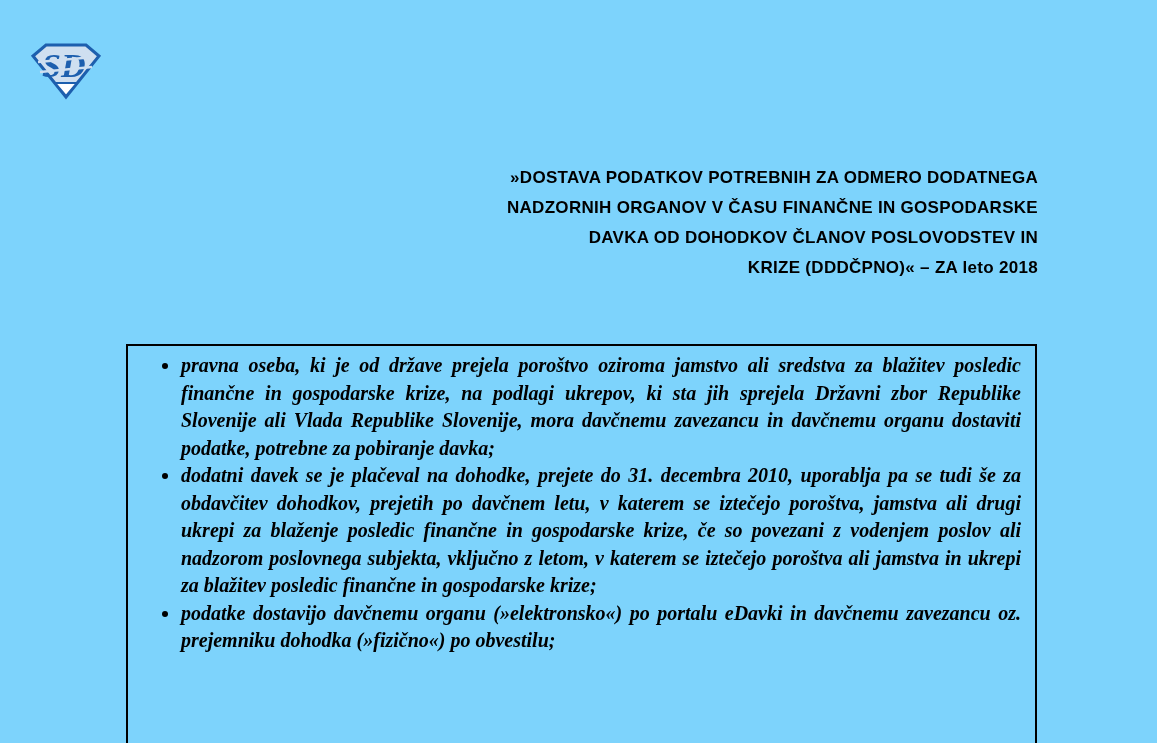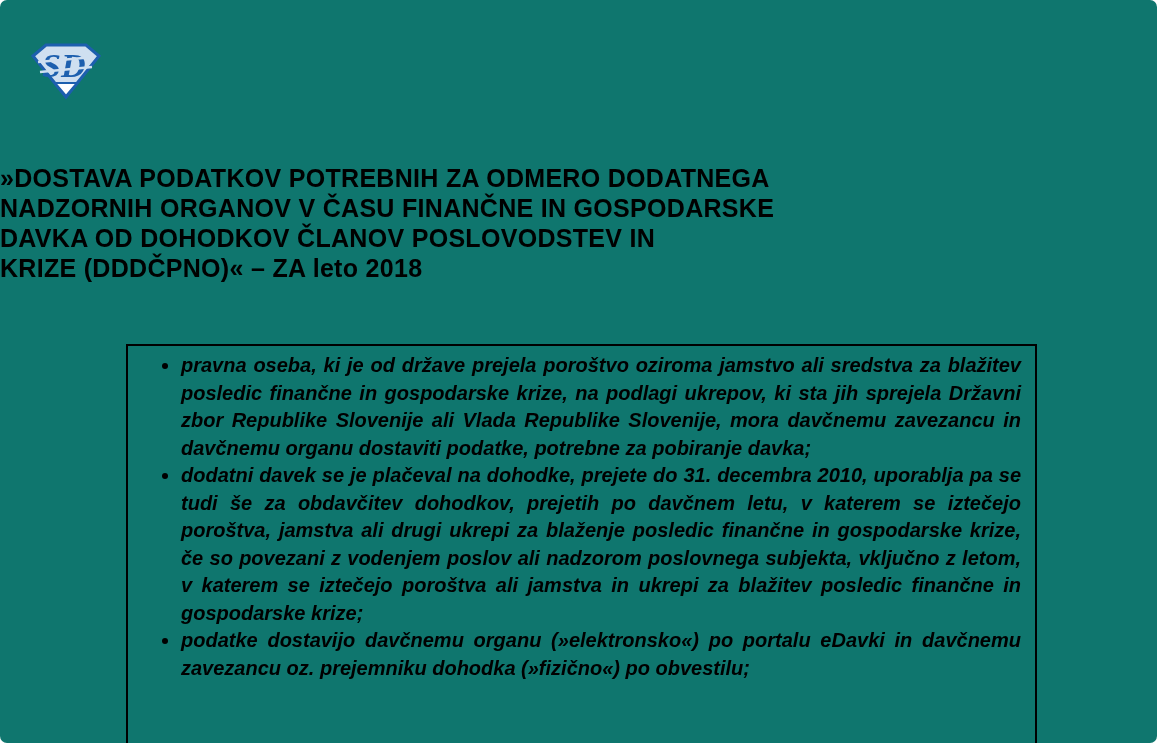--- a/index.html
+++ b/index.html
@@ -4,41 +4,40 @@
 <style>
   html, body {
     margin: 0;
     padding: 0;
     background: #ffffff;
   }
   .page {
     position: relative;
     width: 1157px;
     height: 743px;
-    background: #0f766e;
+    background: #7dd3fc;
     overflow: hidden;
     font-family: "Liberation Sans", sans-serif;
     color: #000000;
-    border-radius: 7px;
   }
   .logo {
     position: absolute;
     left: 30px;
     top: 42px;
     width: 72px;
     height: 58px;
   }
   .doc-title {
     position: absolute;
     left: 0;
     top: 163px;
     width: 1038px;
-    text-align: left;
+    text-align: right;
     font-weight: bold;
-    font-size: 25px;
+    font-size: 17px;
     line-height: 30px;
     letter-spacing: 0.3px;
     color: #000000;
   }
   .info-box {
     position: absolute;
     left: 126px;
     top: 344px;
     width: 911px;
     height: 480px; 
@@ -52,20 +51,21 @@
   }
   .info-box-heading {
     text-decoration: underline;
     font-size: 21px;
     line-height: 28px;
     margin: 0;
   }
   .info-box ul {
     margin: 2px 0 0 0;
     padding-left: 41px;
+    font-family: Liberation Serif, serif;
   }
   .info-box li {
     text-align: justify;
     line-height: 27.5px;
     margin: 0;
     padding-right: 2px;
   }
 </style>
 </head>
 <body>

